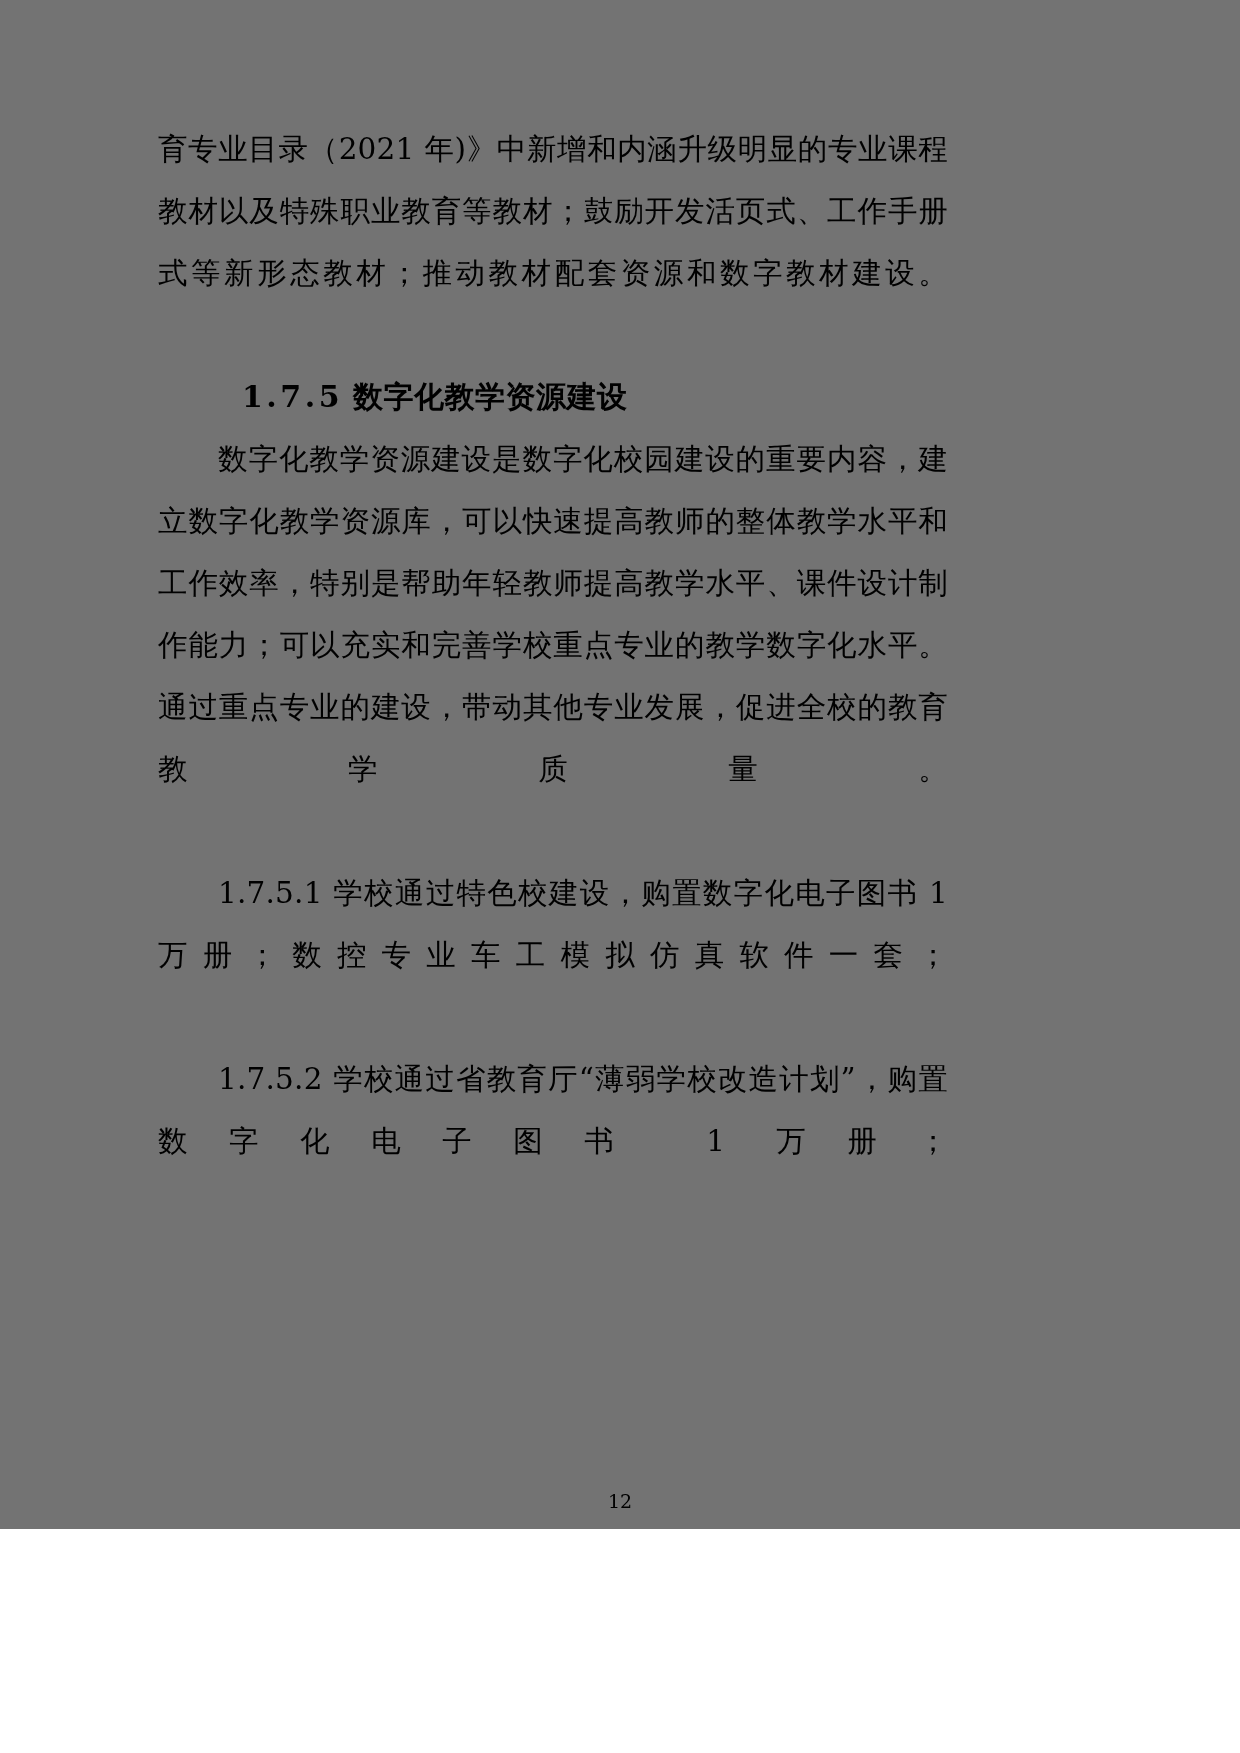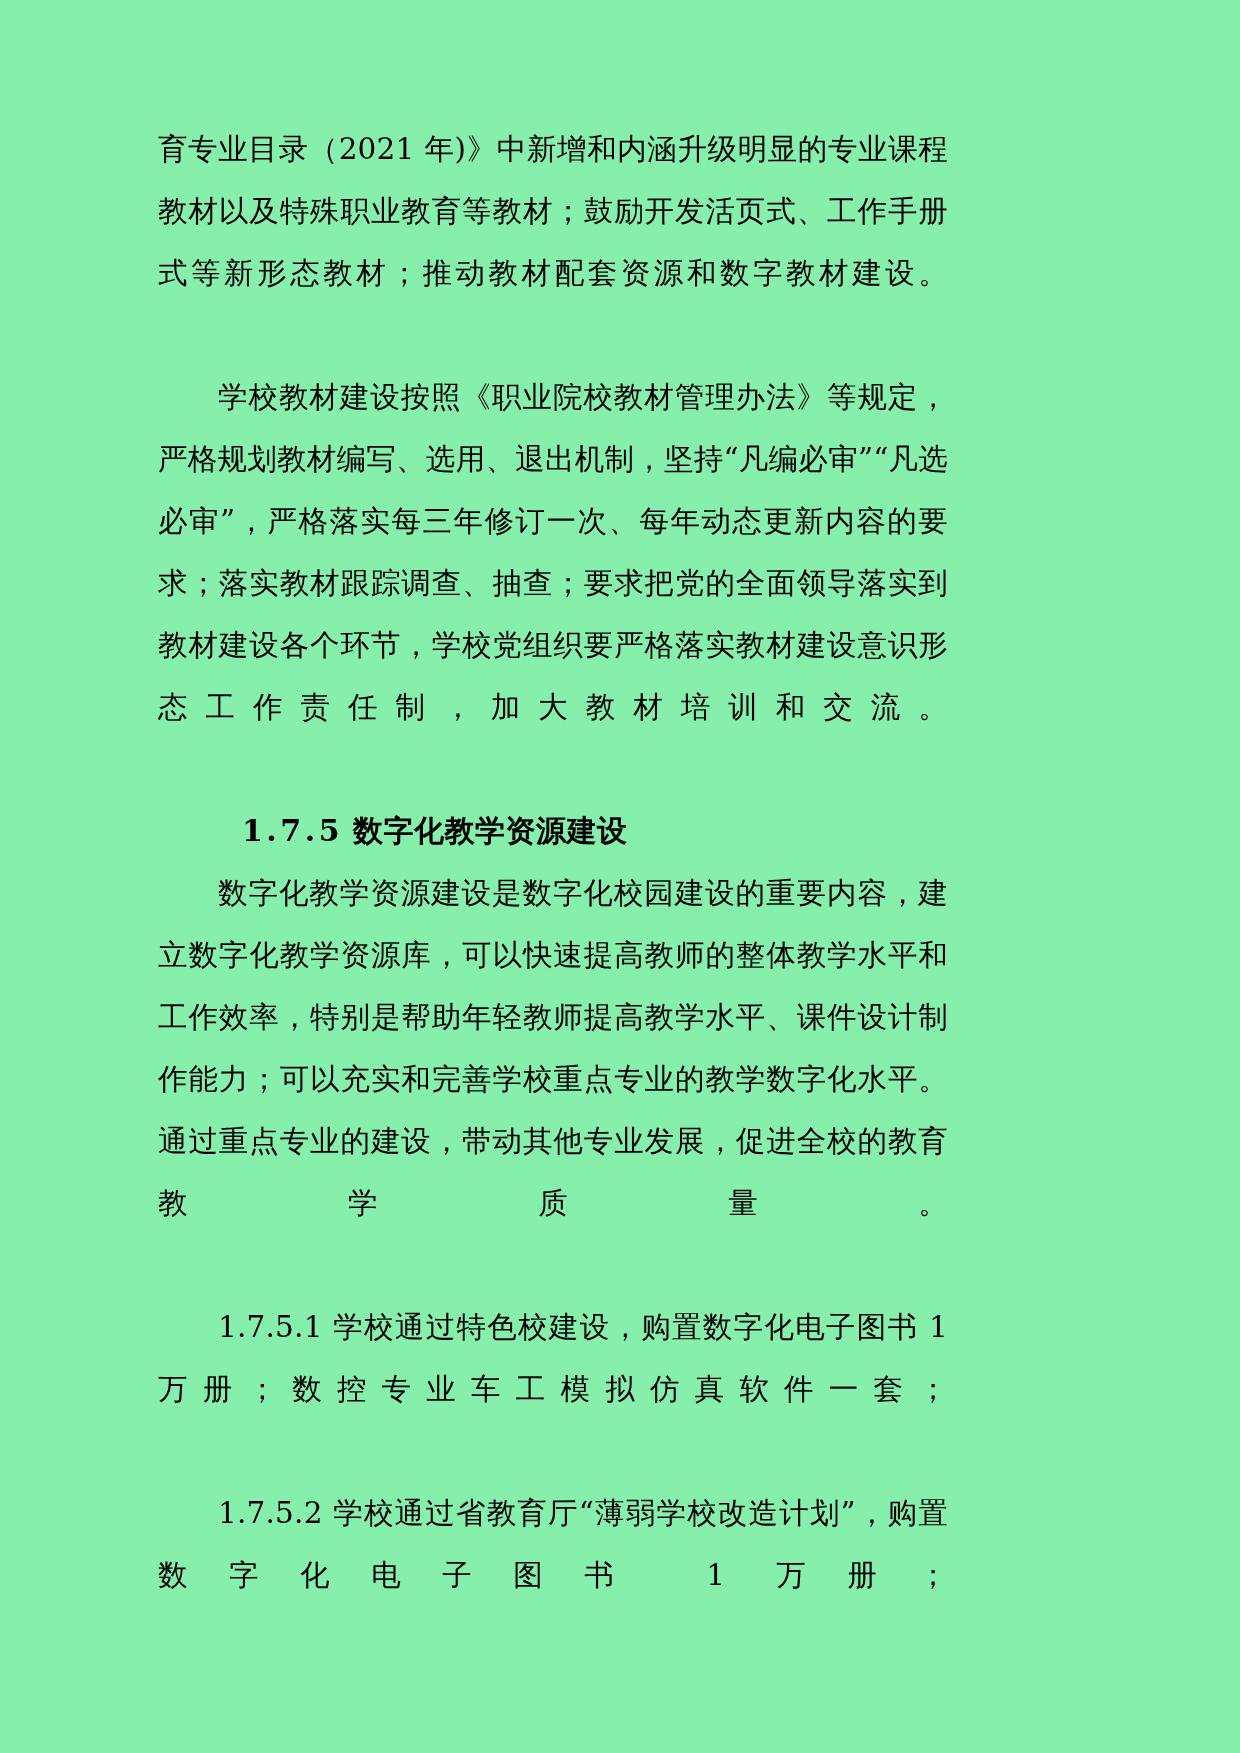--- a/index.html
+++ b/index.html
@@ -7,22 +7,22 @@
     padding: 0;
     background: #ffffff;
   }
   body {
     font-family: "DejaVu Serif", "Liberation Serif", serif;
     color: #000000;
   }
   .page {
     position: relative;
     width: 1240px;
-    height: 1753px;
-    background: #86efac;
+    height: 1529px;
+    background: #737373;
     box-sizing: border-box;
     overflow: hidden;
   }
   .content {
     position: absolute;
     left: 158px;
     top: 118px;
     width: 790px;
   }
   
@@ -75,28 +75,28 @@
   }
 </style>
 </head>
 <body>
 
 <div class="page">
   <div class="content">
 
     <p class="para">育专业目录（2021 年)》中新增和内涵升级明显的专业课程教材以及特殊职业教育等教材；鼓励开发活页式、工作手册式等新形态教材；推动教材配套资源和数字教材建设。</p>
 
-    <p class="para indent">学校教材建设按照《职业院校教材管理办法》等规定，严格规划教材编写、选用、退出机制，坚持“凡编必审”“凡选必审”，严格落实每三年修订一次、每年动态更新内容的要求；落实教材跟踪调查、抽查；要求把党的全面领导落实到教材建设各个环节，学校党组织要严格落实教材建设意识形态工作责任制，加大教材培训和交流。</p>
 
     <div class="heading">
       <span class="num">1.7.5</span><span>数字化教学资源建设</span>
     </div>
 
     <p class="para indent">数字化教学资源建设是数字化校园建设的重要内容，建立数字化教学资源库，可以快速提高教师的整体教学水平和工作效率，特别是帮助年轻教师提高教学水平、课件设计制作能力；可以充实和完善学校重点专业的教学数字化水平。通过重点专业的建设，带动其他专业发展，促进全校的教育教学质量。</p>
 
 
     <p class="para indent">1.7.5.1 学校通过特色校建设，购置数字化电子图书 1 万册；数控专业车工模拟仿真软件一套；</p>
 
     <p class="para indent">1.7.5.2 学校通过省教育厅“薄弱学校改造计划”，购置数字化电子图书 1 万册；</p>
 
   </div>
 
+  <div class="page-number">12</div>
 </div>
 
 </body></html>

